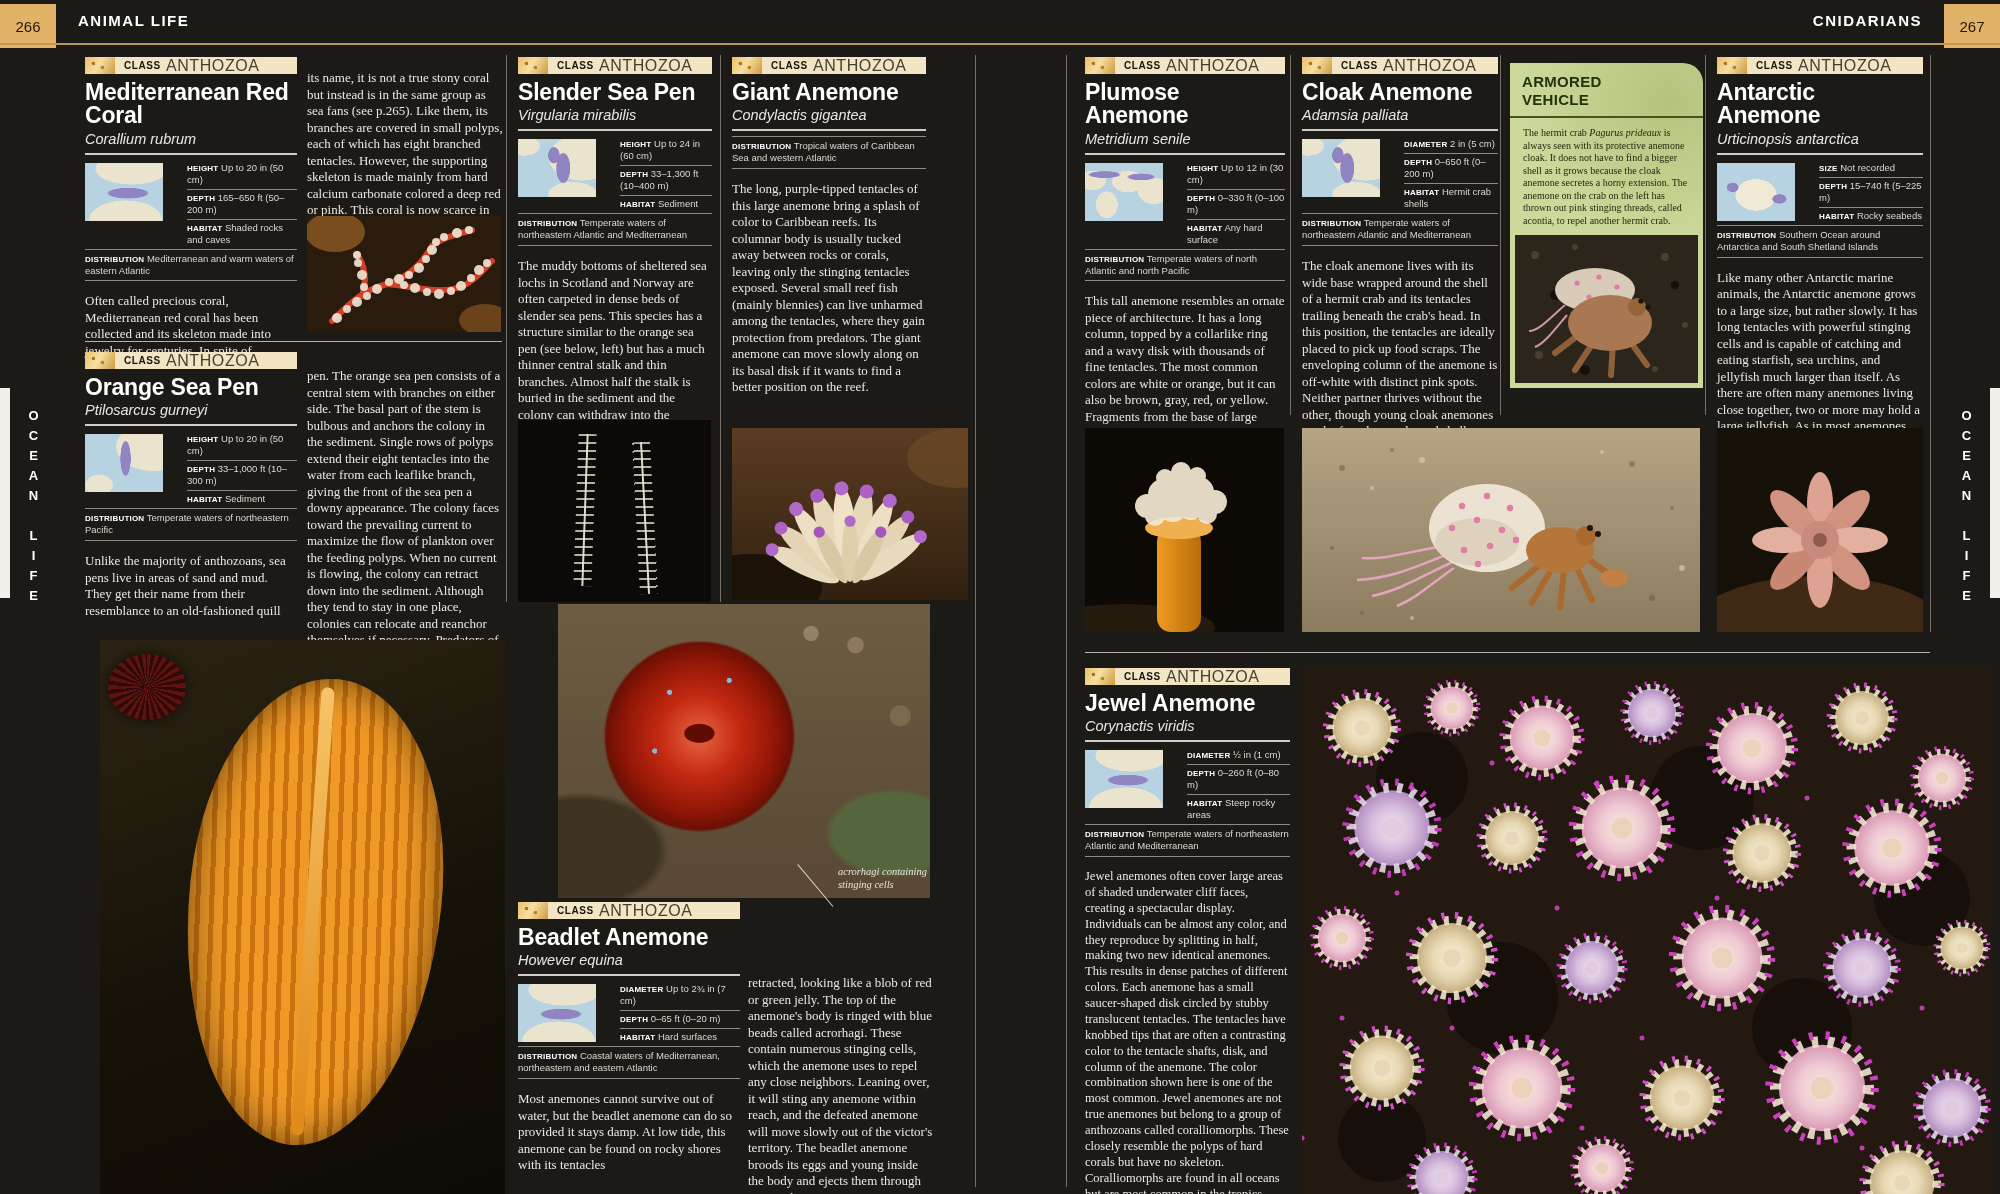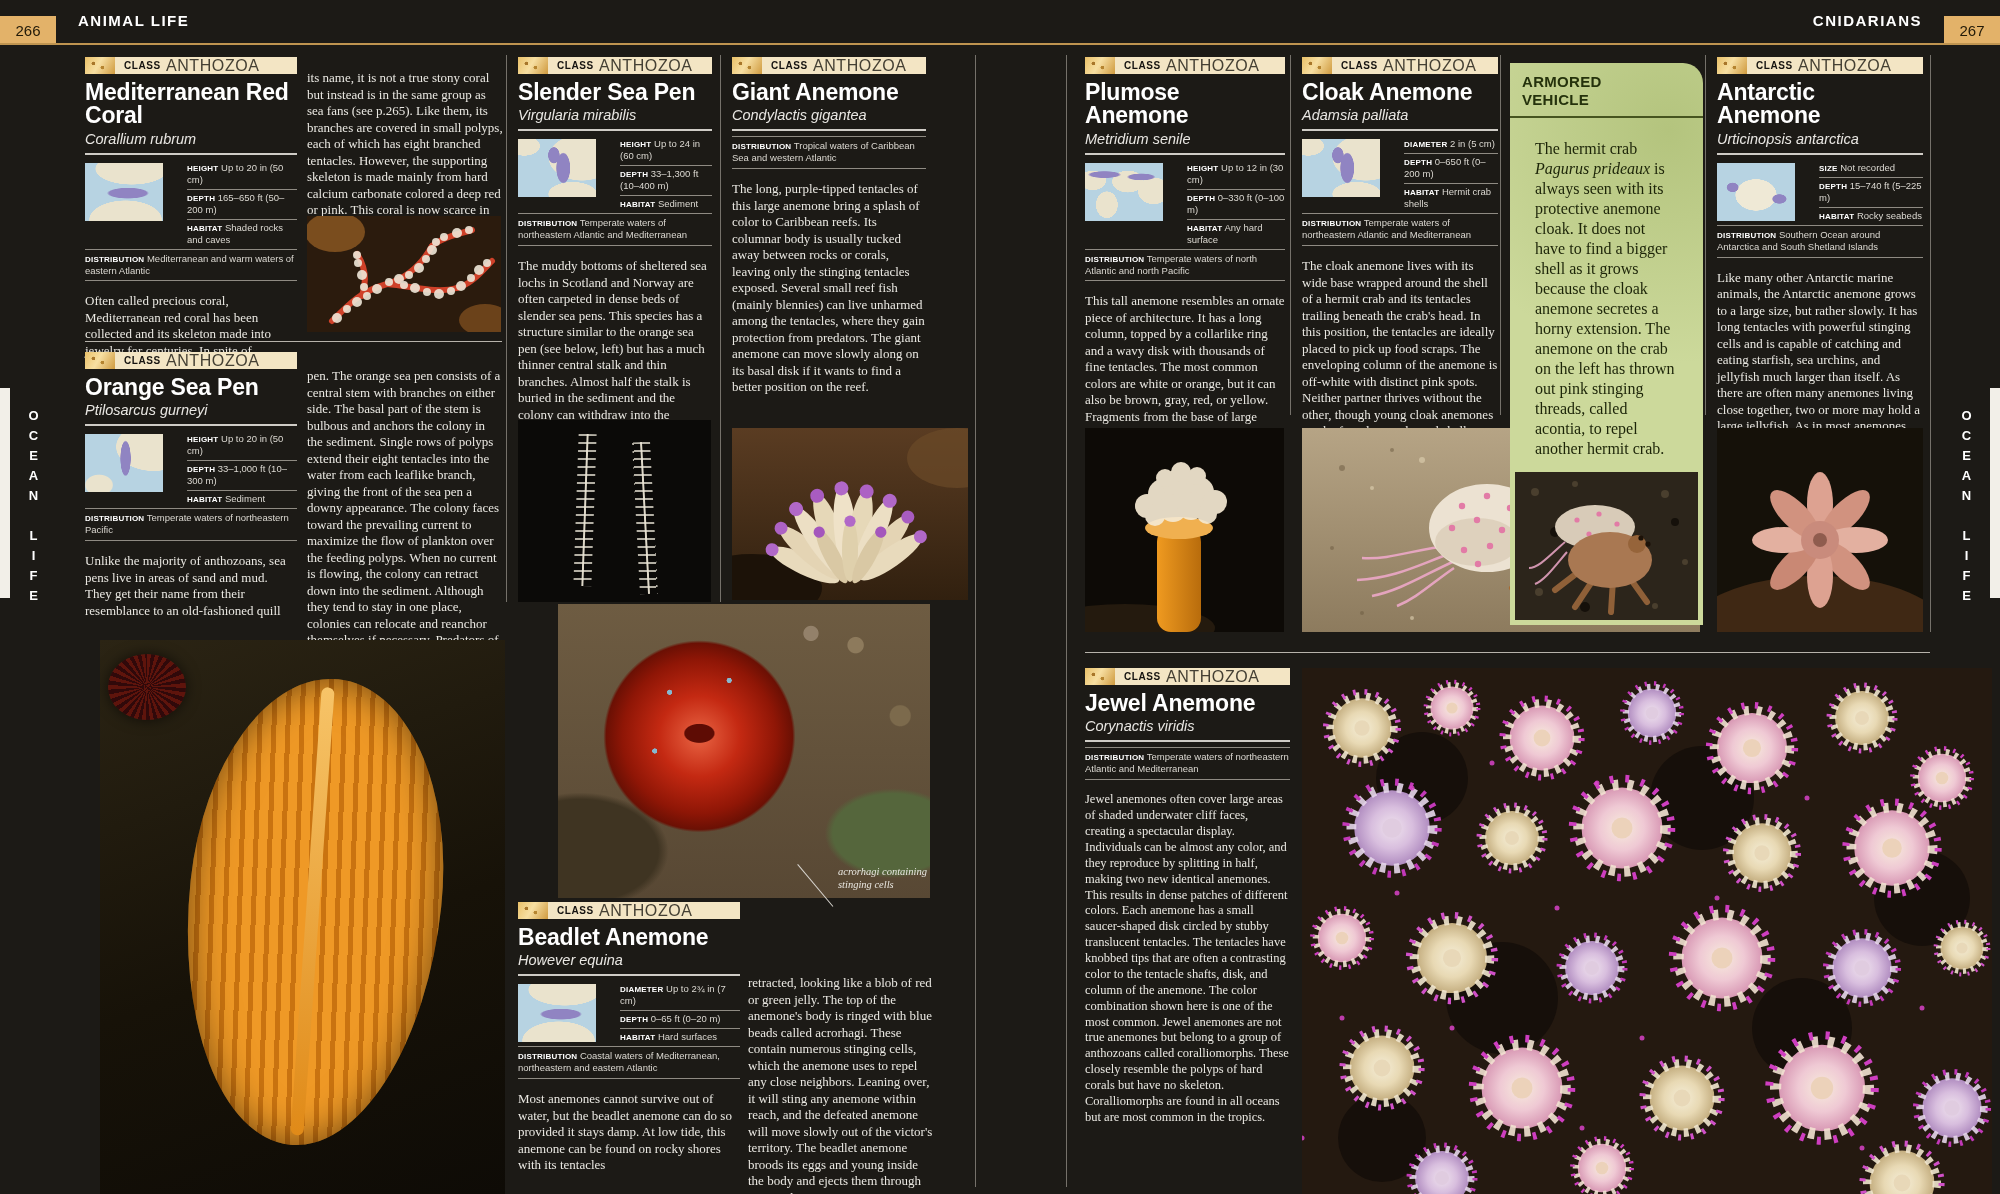--- a/index.html
+++ b/index.html
@@ -1,19 +1,19 @@
 <!DOCTYPE html>
 <html><head>
 <meta charset="utf-8">
 <style>
   html,body{margin:0;padding:0;background:#111;}
   #spread{position:relative;width:2000px;height:1194px;background:#1c1a16;overflow:hidden;
           font-family:"Liberation Sans",sans-serif;}
   
-  .pagenum{position:absolute;top:16px;width:56px;height:28px;background:#e3b269;color:#221a08;
+  .pagenum{position:absolute;top:4px;width:56px;height:44px;background:#e3b269;color:#221a08;
            font-size:15px;display:flex;align-items:center;justify-content:center;}
   .pn-left{left:0;} .pn-right{right:0;}
   .runhead{position:absolute;top:0;height:40px;line-height:42px;color:#fff;font-weight:bold;
            font-size:15px;letter-spacing:1.5px;}
   .rh-left{left:78px;} .rh-right{right:78px;}
   .header-rule{position:absolute;left:0;right:0;top:43px;height:2px;background:#bf9450;}
   
   .edge-tab{position:absolute;top:388px;width:10px;height:210px;background:#f2efe8;}
   .et-left{left:0;} .et-right{right:0;}
   .side-text{position:absolute;top:408px;color:#fff;font-weight:bold;font-size:13px;
@@ -84,22 +84,22 @@
   .pos-cloak{left:1302px;top:57px;width:196px;}
   .pos-antarctic{left:1717px;top:57px;width:206px;}
   .pos-jewel{left:1085px;top:668px;width:205px;}
   
   .feature-box{position:absolute;left:1510px;top:63px;width:193px;background:
      radial-gradient(circle at 82% 12%,rgba(150,170,90,.45),transparent 45%),#ccd99b;
      border-top-right-radius:20px;}
   .fb-title{font-size:15px;font-weight:bold;color:#25320c;letter-spacing:.3px;line-height:1.2;
      width:110px;margin:0;padding:10px 12px 7px;}
   .fb-rule{height:2px;background:#46541f;margin:0 0 0 0;}
-  .fb-body{font-family:"Liberation Serif",serif;font-size:16px;line-height:1.25;color:#1c2408;
-     margin:13px;padding:8px 12px 0;}
+  .fb-body{font-family:"Liberation Serif",serif;font-size:10px;line-height:1.25;color:#1c2408;
+     margin:1px;padding:8px 12px 7px;}
   .fb-photo{margin:0 5px 5px;height:148px;position:relative;overflow:hidden;}
   
   .photo{position:absolute;overflow:hidden;background:#0b0906;}
   .p-redcoral{left:307px;top:216px;width:194px;height:116px;}
   .p-orangepen{left:100px;top:640px;width:405px;height:554px;
      background:linear-gradient(160deg,#2b2414 0%,#171208 55%,#0e0b06 100%);}
   .pen-blade{position:absolute;left:88px;top:38px;width:252px;height:468px;
      border-radius:50% 50% 50% 50%/46% 46% 54% 54%;
      background:repeating-linear-gradient(86deg,#ef9926 0 9px,#c97310 9px 14px);
      transform:rotate(6deg);box-shadow:inset 0 0 40px rgba(0,0,0,.55);}
@@ -614,20 +614,28 @@
   </div>
 
   <section class="entry pos-jewel">
     <div class="class-bar">
       <span class="class-chip"></span>
       <span class="class-label">CLASS</span>
       <span class="class-value">ANTHOZOA</span>
     </div>
     <h2 class="title">Jewel Anemone</h2>
     <p class="species">Corynactis viridis</p>
+    <div class="factbox">
+      <div class="map v-med"></div>
+      <div class="facts">
+        <div class="fact"><span class="flabel">DIAMETER</span> <span class="fvalue">½ in (1 cm)</span></div>
+        <div class="fact"><span class="flabel">DEPTH</span> <span class="fvalue">0–260 ft (0–80 m)</span></div>
+        <div class="fact"><span class="flabel">HABITAT</span> <span class="fvalue">Steep rocky areas</span></div>
+      </div>
+    </div>
     <div class="dist"><span class="flabel">DISTRIBUTION</span> <span class="fvalue">Temperate waters of northeastern Atlantic and Mediterranean</span></div>
     <p class="body" style="font-size:12.5px;">Jewel anemones often cover large areas of shaded underwater cliff faces, creating a spectacular display. Individuals can be almost any color, and they reproduce by splitting in half, making two new identical anemones. This results in dense patches of different colors. Each anemone has a small saucer-shaped disk circled by stubby translucent tentacles. The tentacles have knobbed tips that are often a contrasting color to the tentacle shafts, disk, and column of the anemone. The color combination shown here is one of the most common. Jewel anemones are not true anemones but belong to a group of anthozoans called coralliomorphs. These closely resemble the polyps of hard corals but have no skeleton. Coralliomorphs are found in all oceans but are most common in the tropics.</p>
   </section>
 
   <div class="photo p-jewel">
     <svg width="690" height="526">
       <defs>
         <radialGradient id="jp">
             <stop offset="0" stop-color="#f7ecdc"></stop>
             <stop offset=".55" stop-color="#efc9d4"></stop>

